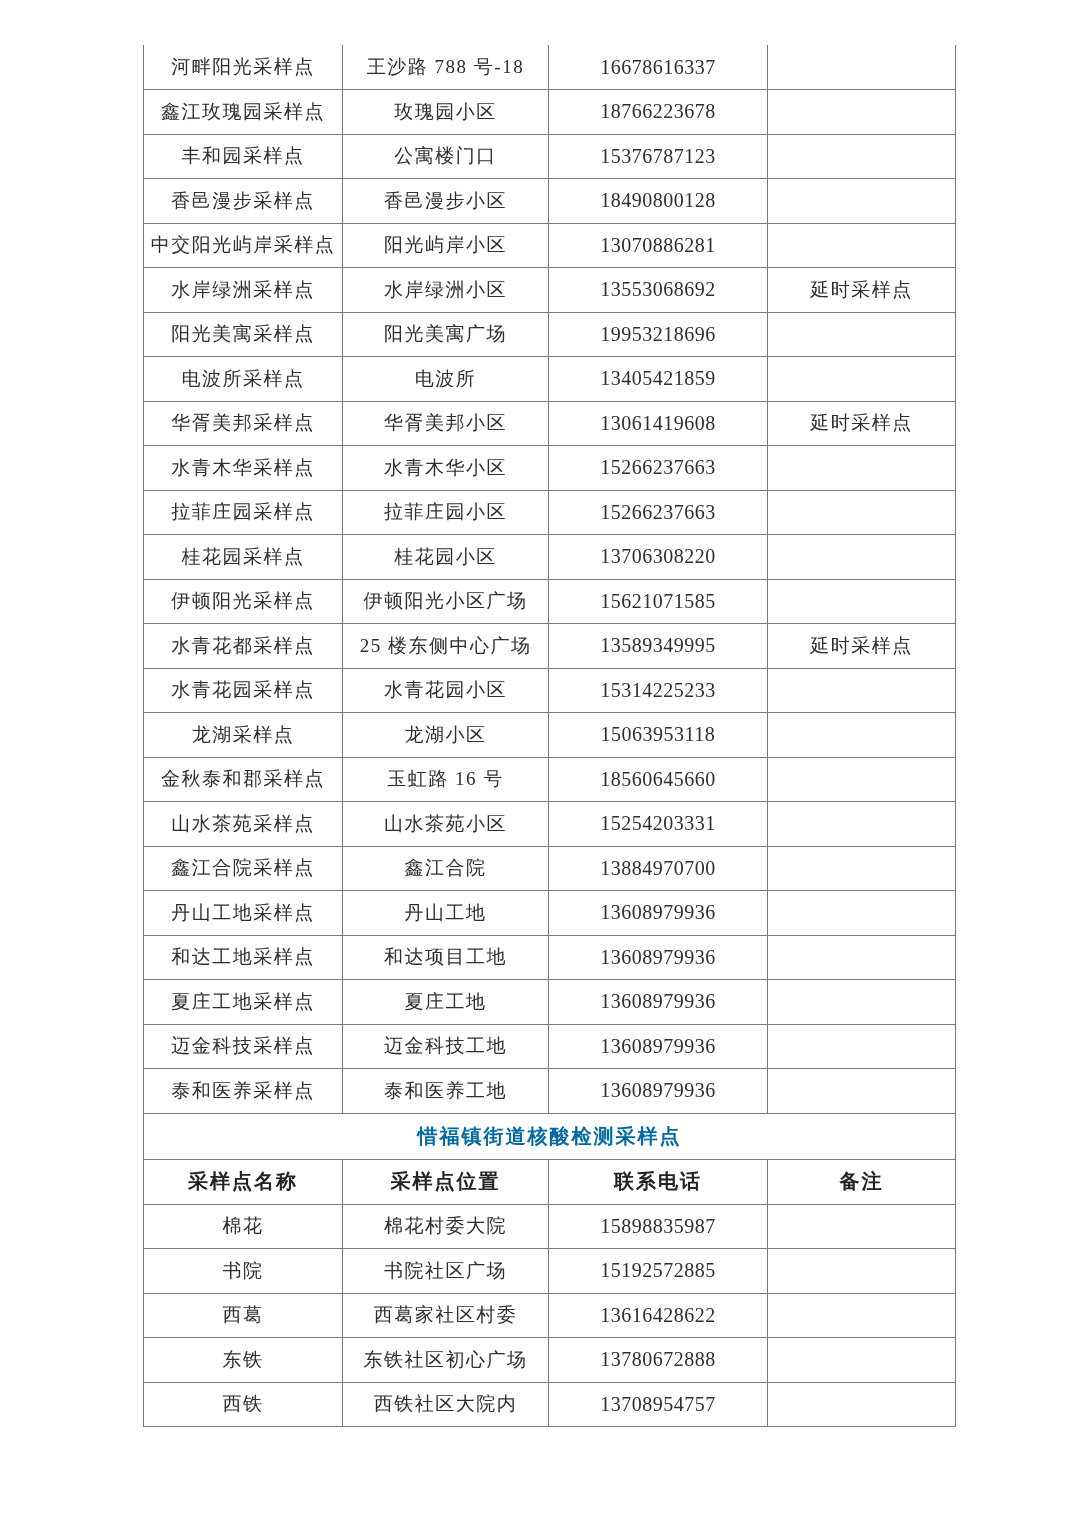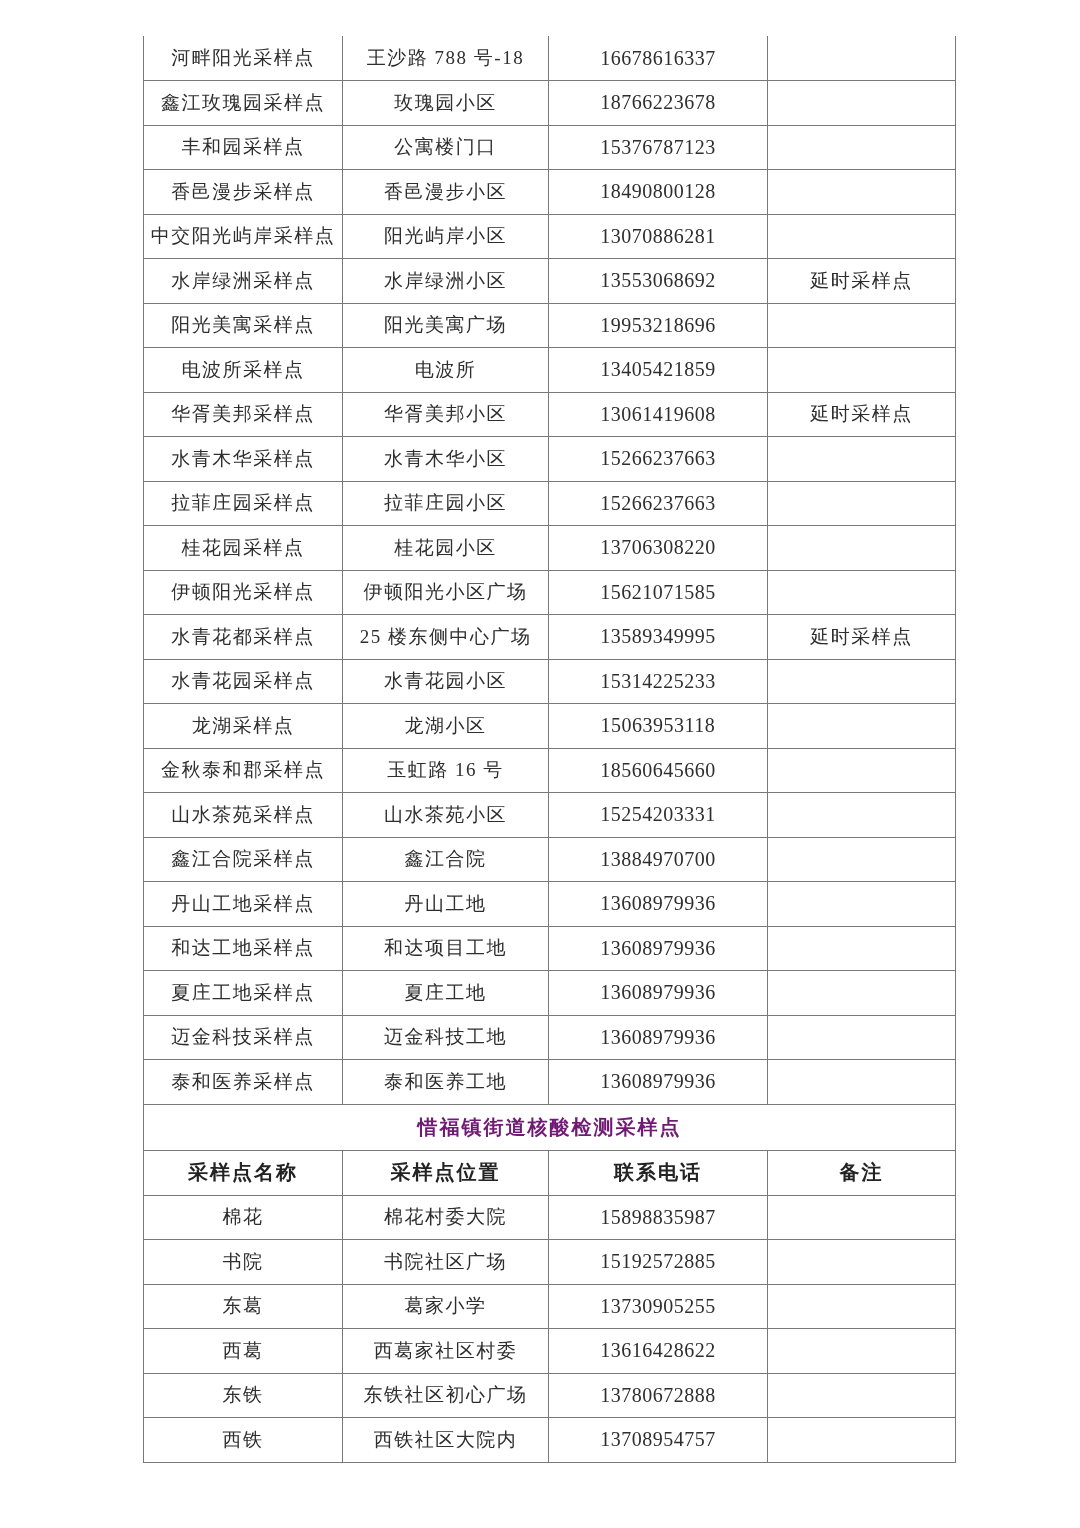--- a/index.html
+++ b/index.html
@@ -12,21 +12,21 @@
     width: 1080px;
     height: 1528px;
     background: #ffffff;
     overflow: hidden;
     font-family: "Liberation Serif", "DejaVu Serif", serif;
     color: #2d2d2d;
   }
   table.sampling {
     position: absolute;
     left: 143px;
-    top: 36px;
+    top: 45px;
     width: 812px;
     border-collapse: collapse;
     table-layout: fixed;
   }
   table.sampling td {
     border: 1.5px solid #797979;
     text-align: center;
     vertical-align: middle;
     padding: 0 4px;
     overflow: hidden;
@@ -49,21 +49,21 @@
     letter-spacing: 0.5px;
     font-family: Liberation Serif, serif;
   }
   tr.section-title-row {
     height: 46px;
   }
   tr.section-title-row td {
     font-weight: bold;
     font-size: 20px;
     letter-spacing: 2px;
-    color: #701a75;
+    color: #0369a1;
   }
   tr.column-header-row {
     height: 45px;
   }
   tr.column-header-row td {
     font-weight: bold;
     font-size: 20px;
     letter-spacing: 2px;
     color: #232323;
   }
@@ -239,26 +239,20 @@
           <td class="col-phone">15898835987</td>
           <td class="col-remark"></td>
         </tr>
         <tr class="data-row">
           <td class="col-name">书院</td>
           <td class="col-location">书院社区广场</td>
           <td class="col-phone">15192572885</td>
           <td class="col-remark"></td>
         </tr>
         <tr class="data-row">
-          <td class="col-name">东葛</td>
-          <td class="col-location">葛家小学</td>
-          <td class="col-phone">13730905255</td>
-          <td class="col-remark"></td>
-        </tr>
-        <tr class="data-row">
           <td class="col-name">西葛</td>
           <td class="col-location">西葛家社区村委</td>
           <td class="col-phone">13616428622</td>
           <td class="col-remark"></td>
         </tr>
         <tr class="data-row">
           <td class="col-name">东铁</td>
           <td class="col-location">东铁社区初心广场</td>
           <td class="col-phone">13780672888</td>
           <td class="col-remark"></td>

